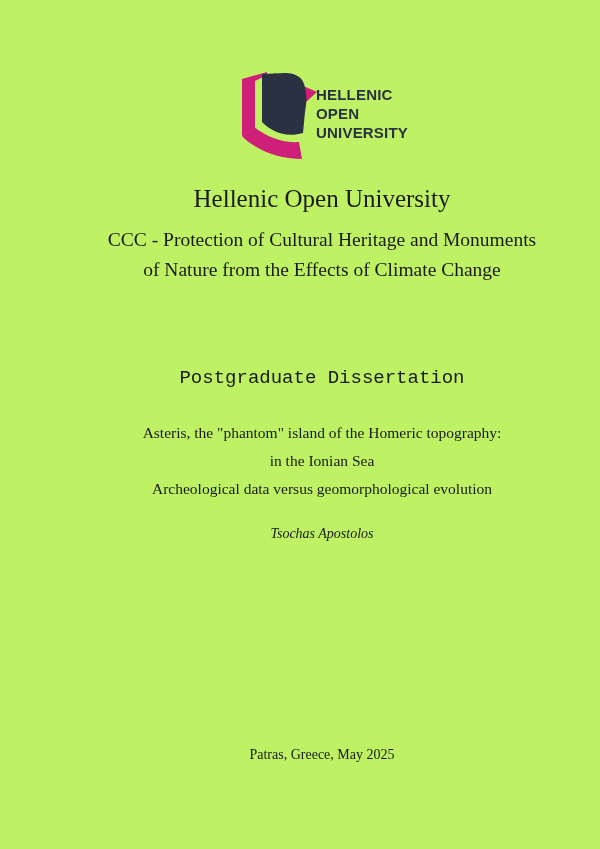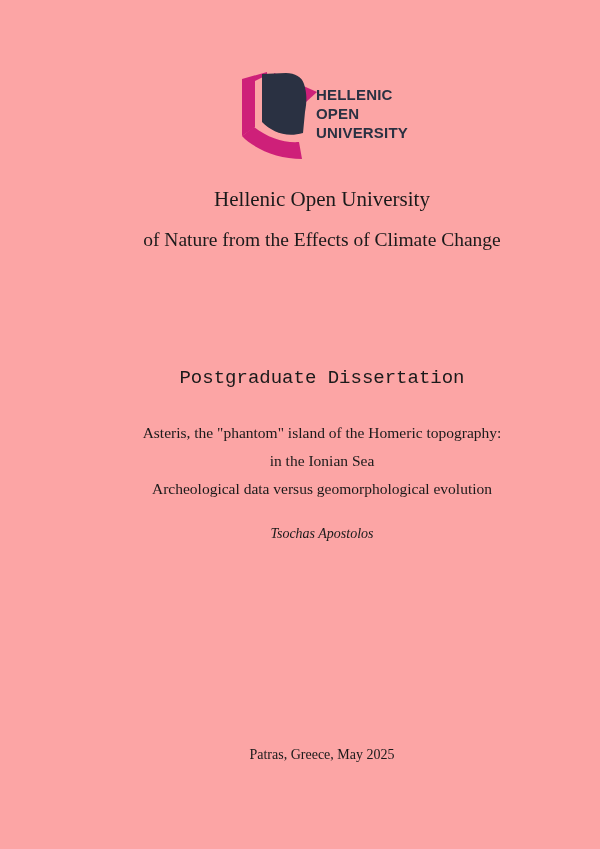--- a/index.html
+++ b/index.html
@@ -4,21 +4,21 @@
 <style>
   html, body {
     margin: 0;
     padding: 0;
     background: #ffffff;
   }
   .page {
     position: relative;
     width: 600px;
     height: 849px;
-    background: #fca5a5;
+    background: #bef264;
     overflow: hidden;
     font-family: "Liberation Serif", serif;
     color: #1a1a1a;
   }
   
   .logo {
     position: absolute;
     left: 234px;
     top: 72px;
     display: flex;
@@ -42,21 +42,21 @@
     white-space: nowrap;
   }
   
   .cline {
     position: absolute;
     left: 44px;
     width: 556px;
     text-align: center;
     white-space: nowrap;
   }
-  .uni-name   { top: 186px; font-size: 21px;   line-height: 26px; }
+  .uni-name   { top: 186px; font-size: 25px;   line-height: 26px; }
   .program    { top: 225px; font-size: 19.5px; line-height: 30px; }
   .doc-type   { top: 368px; font-size: 19px;   line-height: 20px; font-family: Liberation Mono, monospace; }
   .title      { top: 419px; font-size: 15.5px; line-height: 28px; }
   .author     { top: 525px; font-size: 14px;   line-height: 18px; font-style: italic; }
   .supervisor { top: 584px; font-size: 13px;   line-height: 17px; }
   .place-date { top: 746px; font-size: 14px;   line-height: 18px; font-family: Liberation Serif, serif; }
 </style>
 </head>
 <body>
 
@@ -72,20 +72,21 @@
     <div class="logo-text">
       <div>HELLENIC</div>
       <div>OPEN</div>
       <div>UNIVERSITY</div>
     </div>
   </div>
 
   <div class="cline uni-name">Hellenic Open University</div>
 
   <div class="cline program">
+    <div>CCC - Protection of Cultural Heritage and Monuments</div>
     <div>of Nature from the Effects of Climate Change</div>
   </div>
 
   <div class="cline doc-type">Postgraduate Dissertation</div>
 
   <div class="cline title">
     <div>Asteris, the "phantom" island of the Homeric topography:</div>
     <div>in the Ionian Sea</div>
     <div>Archeological data versus geomorphological evolution</div>
   </div>

